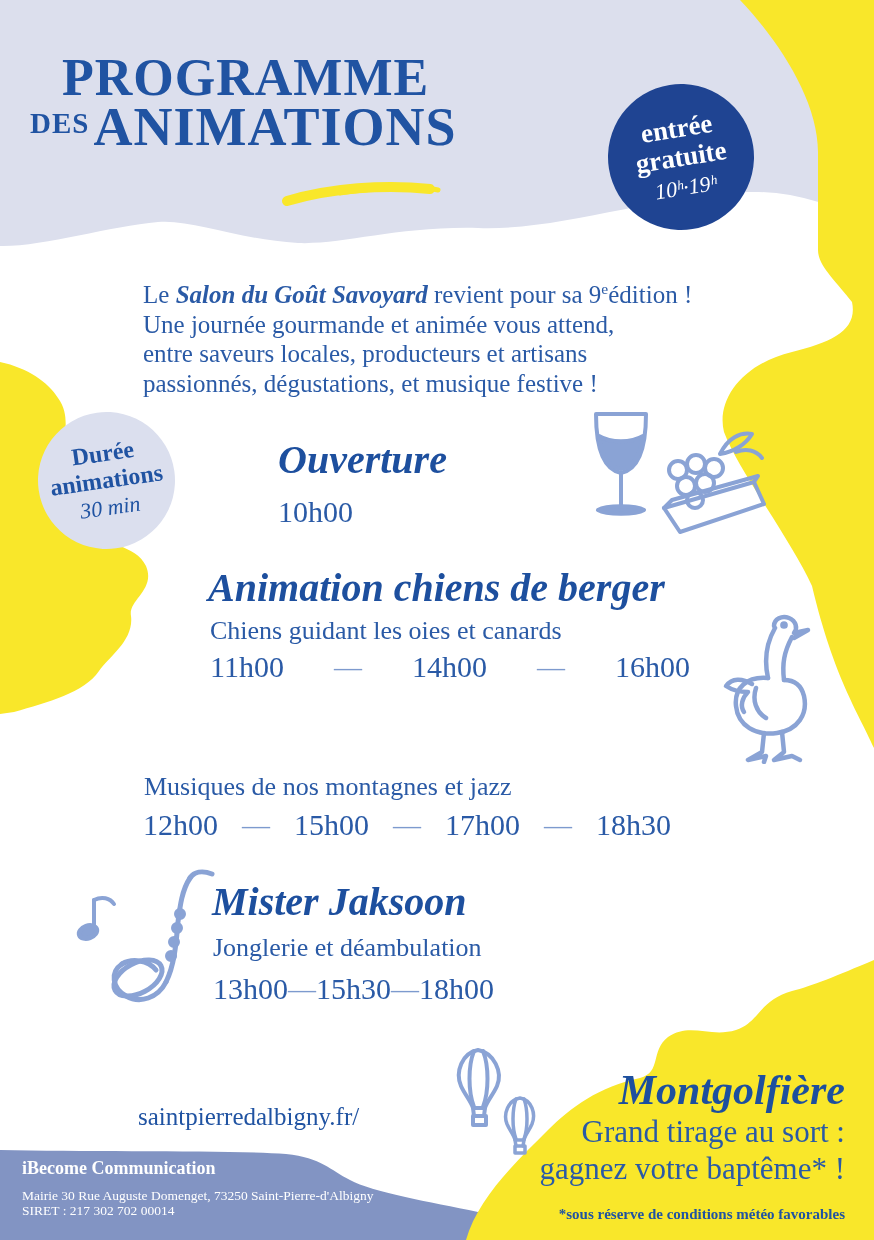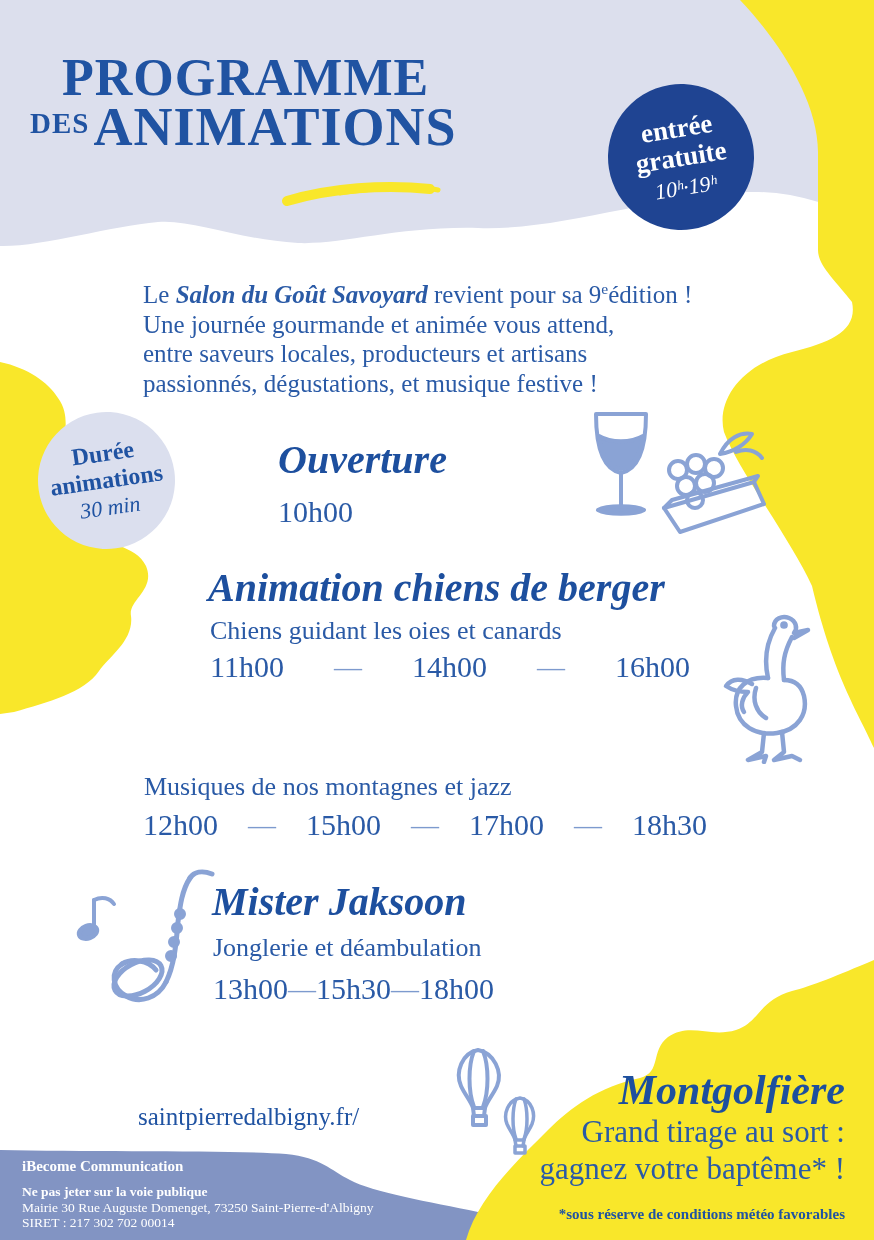--- a/index.html
+++ b/index.html
@@ -54,21 +54,21 @@
   
   .mont{right:29px;top:1066px;text-align:right;color:#1d4f9e;}
   .mont .mt{font-size:42px;font-weight:bold;font-style:italic;line-height:1.15;}
   .mont .ml{font-size:31px;color:#2a5aa6;line-height:1.18;}
   .mont-note{right:29px;top:1206px;font-size:15px;font-weight:bold;color:#2053a2;}
 
   .website{left:138px;top:1103px;font-size:25px;color:#2053a2;}
 
   
   .footer-text{left:22px;top:1158px;color:#ffffff;line-height:1.15;}
-  .footer-text .f1{font-size:15px;font-weight:bold;margin-bottom:9px;}
+  .footer-text .f1{font-size:18px;font-weight:bold;margin-bottom:9px;}
   .footer-text .f2{font-size:13.5px;font-weight:bold;}
   .footer-text .f3,.footer-text .f4{font-size:13.5px;}
 
   svg{display:block;}
 </style>
 </head>
 <body>
 
 <div class="page">
 
@@ -193,21 +193,21 @@
 
       <path d="M30,72 C20,66 10,66 4,74 C10,78 18,80 26,80 C20,86 18,94 22,100"></path>
       <path d="M34,76 C30,88 34,100 44,106"></path>
 
       <path d="M42,121 L40,140 L26,148 L44,144 L42,150"></path>
       <path d="M60,120 L62,140 L52,148 L70,144 L78,148"></path>
     </g>
   </svg>
 
   <div class="abs event-sub nowrap" style="left:144px;top:774px;">Musiques de nos montagnes et jazz</div>
-  <div class="abs times" style="left:143px;top:808px;gap:30px;">
+  <div class="abs times" style="left:143px;top:808px;gap:24px;">
     <span>12h00</span>
     <span class="dash">—</span>
     <span>15h00</span>
     <span class="dash">—</span>
     <span>17h00</span>
     <span class="dash">—</span>
     <span>18h30</span>
   </div>
 
   <svg class="abs" style="left:52px;top:866px;" width="200" height="150" viewBox="0 0 200 150" aria-hidden="true">
@@ -262,18 +262,17 @@
     <div class="mt nowrap">Montgolfière</div>
     <div class="ml nowrap">Grand tirage au sort :</div>
     <div class="ml nowrap">gagnez votre baptême* !</div>
   </div>
   <div class="abs mont-note nowrap">*sous réserve de conditions météo favorables</div>
 
   <div class="abs website nowrap">saintpierredalbigny.fr/</div>
 
   <div class="abs footer-text">
     <div class="f1 nowrap">iBecome Communication</div>
-    <div class="f2 nowrap">Ne pas jeter sur la voie publique</div>
     <div class="f3 nowrap">Mairie 30 Rue Auguste Domenget, 73250 Saint-Pierre-d'Albigny</div>
     <div class="f4 nowrap">SIRET : 217 302 702 00014</div>
   </div>
 
 </div>
 
 </body></html>

